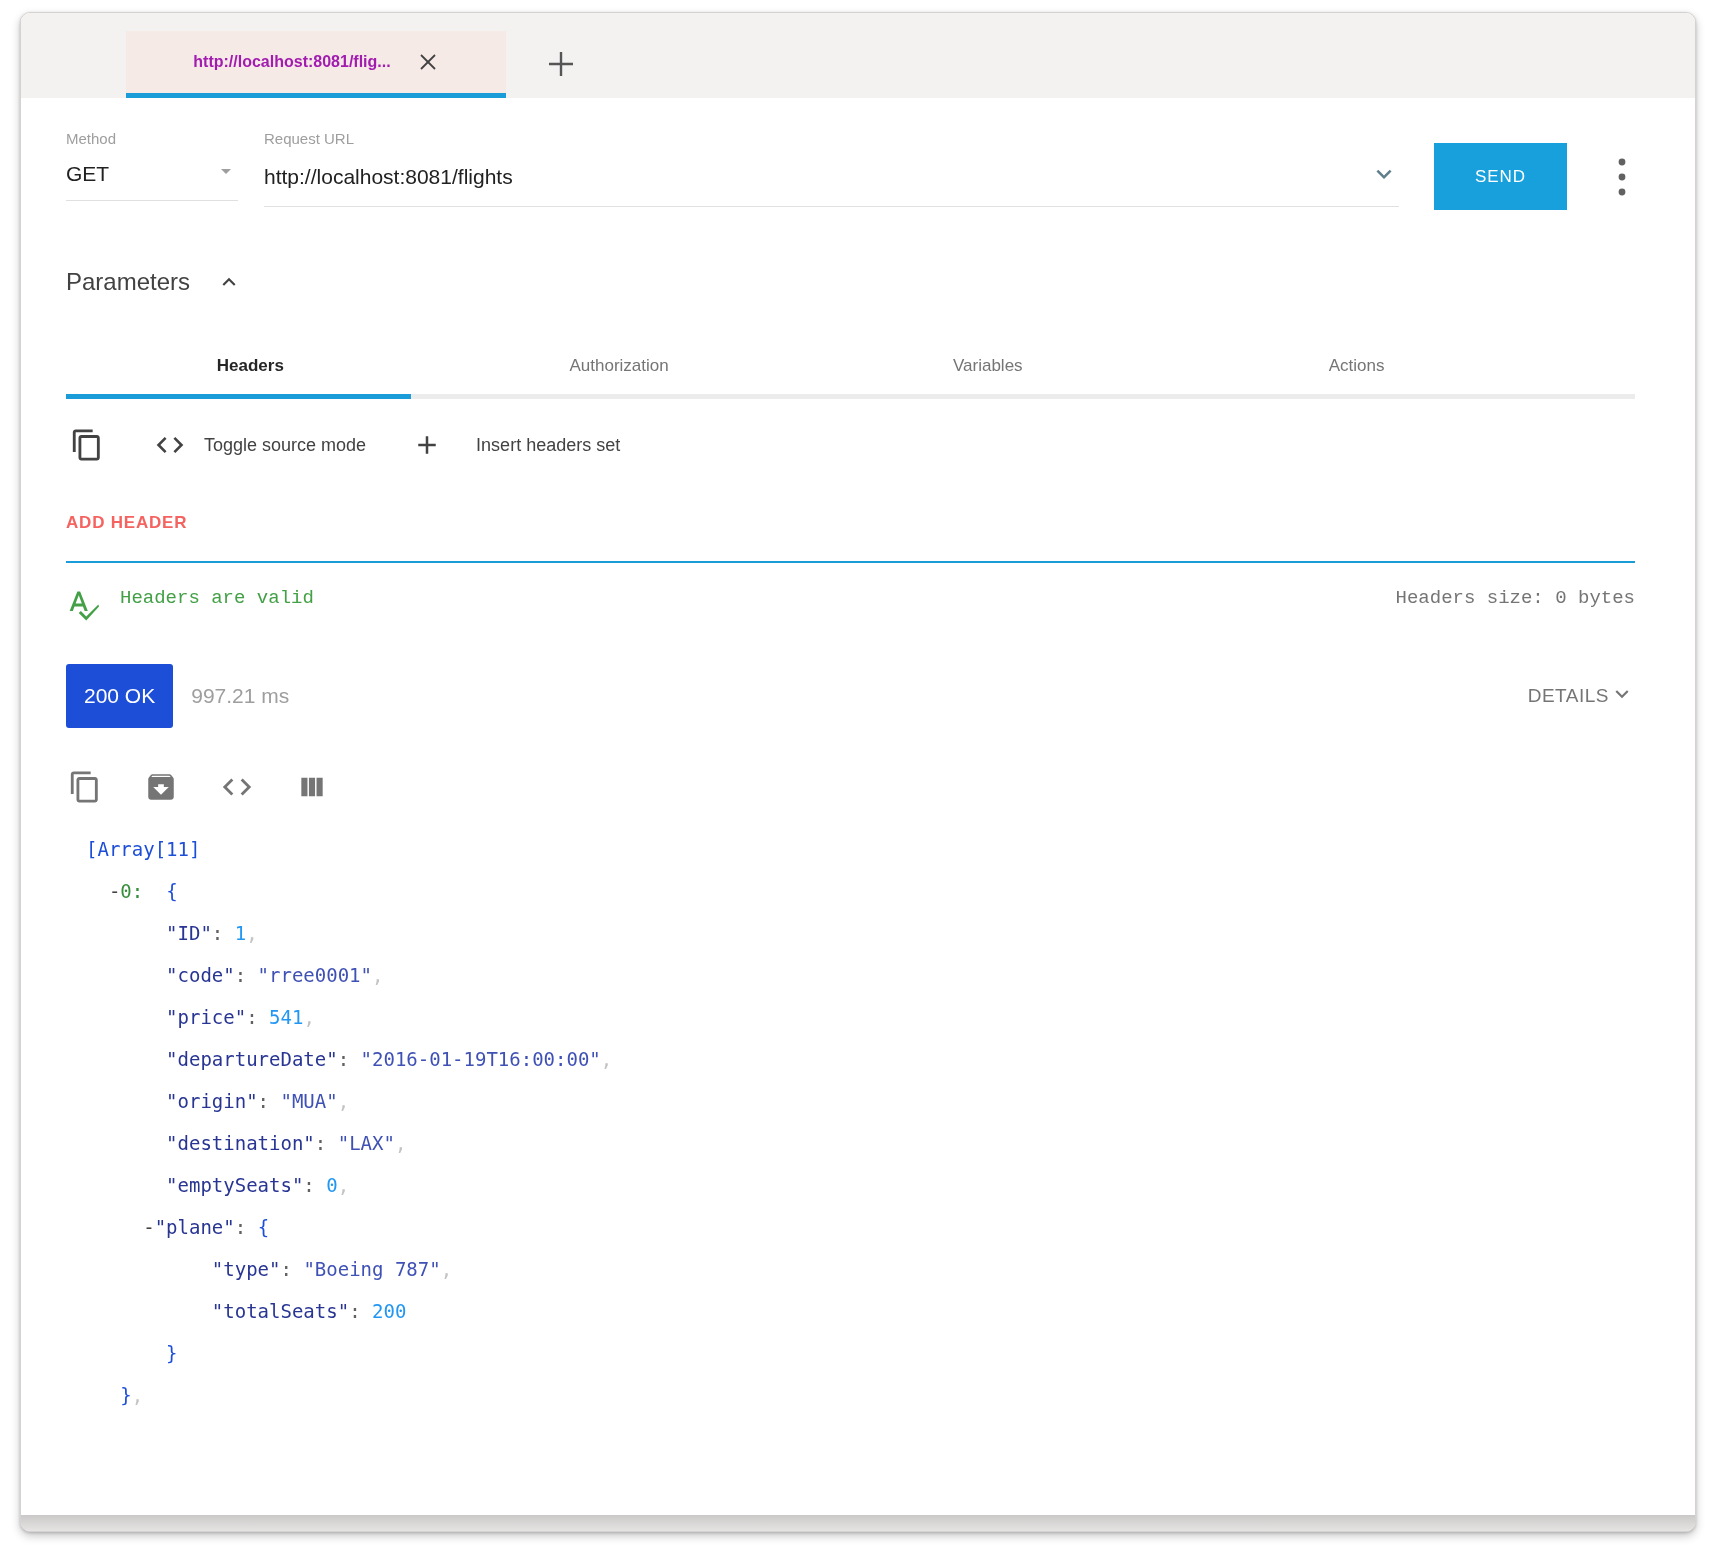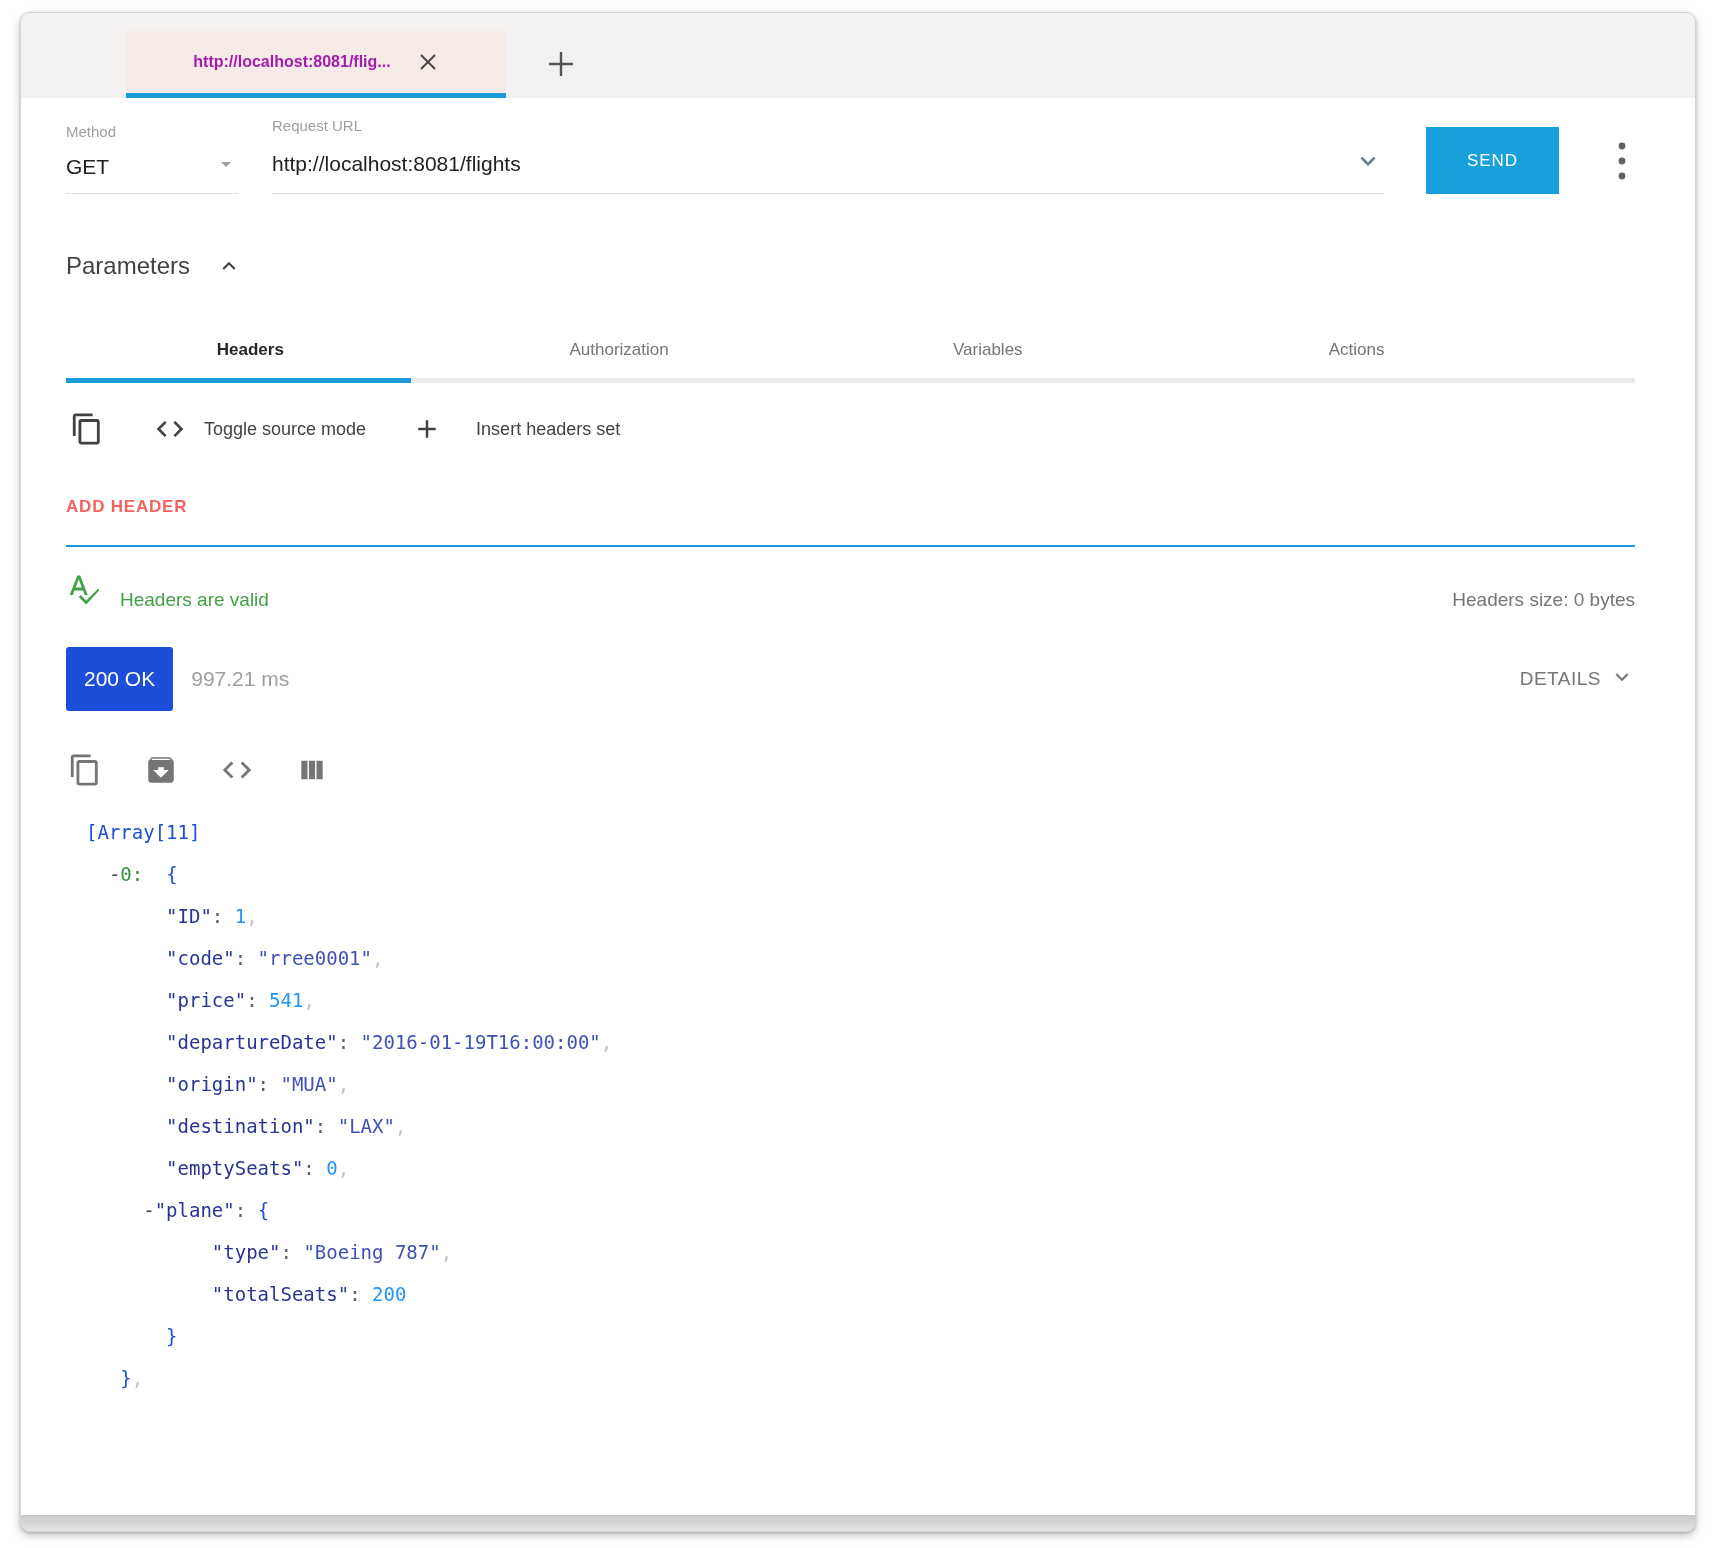--- a/index.html
+++ b/index.html
@@ -26,21 +26,21 @@
   }
   .tab-title { font-size:16px; font-weight:bold; color:#a21caf; }
   .tab-close svg { display:block; }
   .tab-indicator { position:absolute; left:105px; top:80px; width:380px; height:5px; background:#199cd8; }
   .newtab { position:absolute; left:522px; top:33px; width:36px; height:36px; display:flex; align-items:center; justify-content:center; cursor:pointer; }
 
   
   .content { padding:0 60px 0 45px; }
 
   
-  .request-row { display:flex; margin-top:16px; align-items:flex-end;gap:8px; }
+  .request-row { display:flex; margin-top:32px; align-items:flex-start; }
   .field { display:flex; flex-direction:column; }
   .field-label { font-size:15px; color:#9e9e9e; }
   .field-value {
     margin-top:12px; font-size:21px; color:#212121; flex:1;
     display:flex; align-items:center; border-bottom:1px solid #e0e0e0; padding-bottom:12px;
   }
   .field-method { width:172px; }
   .field-method .field-value { justify-content:space-between; }
   .field-url { flex:1; margin-left:26px; }
   .field-url .field-value { justify-content:space-between; }
@@ -68,32 +68,32 @@
   .tool-btn { display:flex; align-items:center; cursor:pointer; padding:4px; }
   .tool-label { font-size:18px; color:#424242; margin-left:14px; }
   .gap-lg { margin-left:42px; }
   .gap-md { margin-left:30px; }
 
   .add-header { margin-top:42px; font-size:17px; font-weight:bold; letter-spacing:.8px; color:#f4635f; cursor:pointer; display:inline-block; }
 
   .blue-divider { margin-top:28px; height:2px; background:#199cd8; }
 
   
-  .valid-row { margin-top:24px; display:flex; align-items:flex-end; }
+  .valid-row { margin-top:24px; display:flex; align-items:flex-start;font-family:Liberation Mono, monospace; }
   .valid-msg { font-size:19px; color:#43a047; margin-left:18px; }
   .headers-size { margin-left:auto; font-size:19px; color:#757575; }
 
   
   .status-row { margin-top:36px; display:flex; align-items:center; }
   .status-badge {
     background:#1d4ed8; color:#ffffff; font-size:21px;
     padding:20px 18px; border-radius:3px;
   }
   .status-time { font-size:21px; color:#9e9e9e; margin-left:18px; }
-  .details-toggle { margin-left:auto; display:flex; align-items:center; gap:8px; cursor:pointer; }
+  .details-toggle { margin-left:auto; display:flex; align-items:center; cursor:pointer; }
   .details-label { font-size:19px; color:#757575; letter-spacing:.5px; }
 
   
   .response-toolbar { margin-top:40px; display:flex; align-items:center; gap:38px; }
   .resp-tool { cursor:pointer; display:flex; padding:2px; }
 
   
   .response-body { margin-top:22px; padding-left:20px; font-family:"DejaVu Sans Mono", monospace; font-size:19px; }
   .json-line { line-height:42px; white-space:pre; }
   .tk-punct { color:#1d4ed8; }

